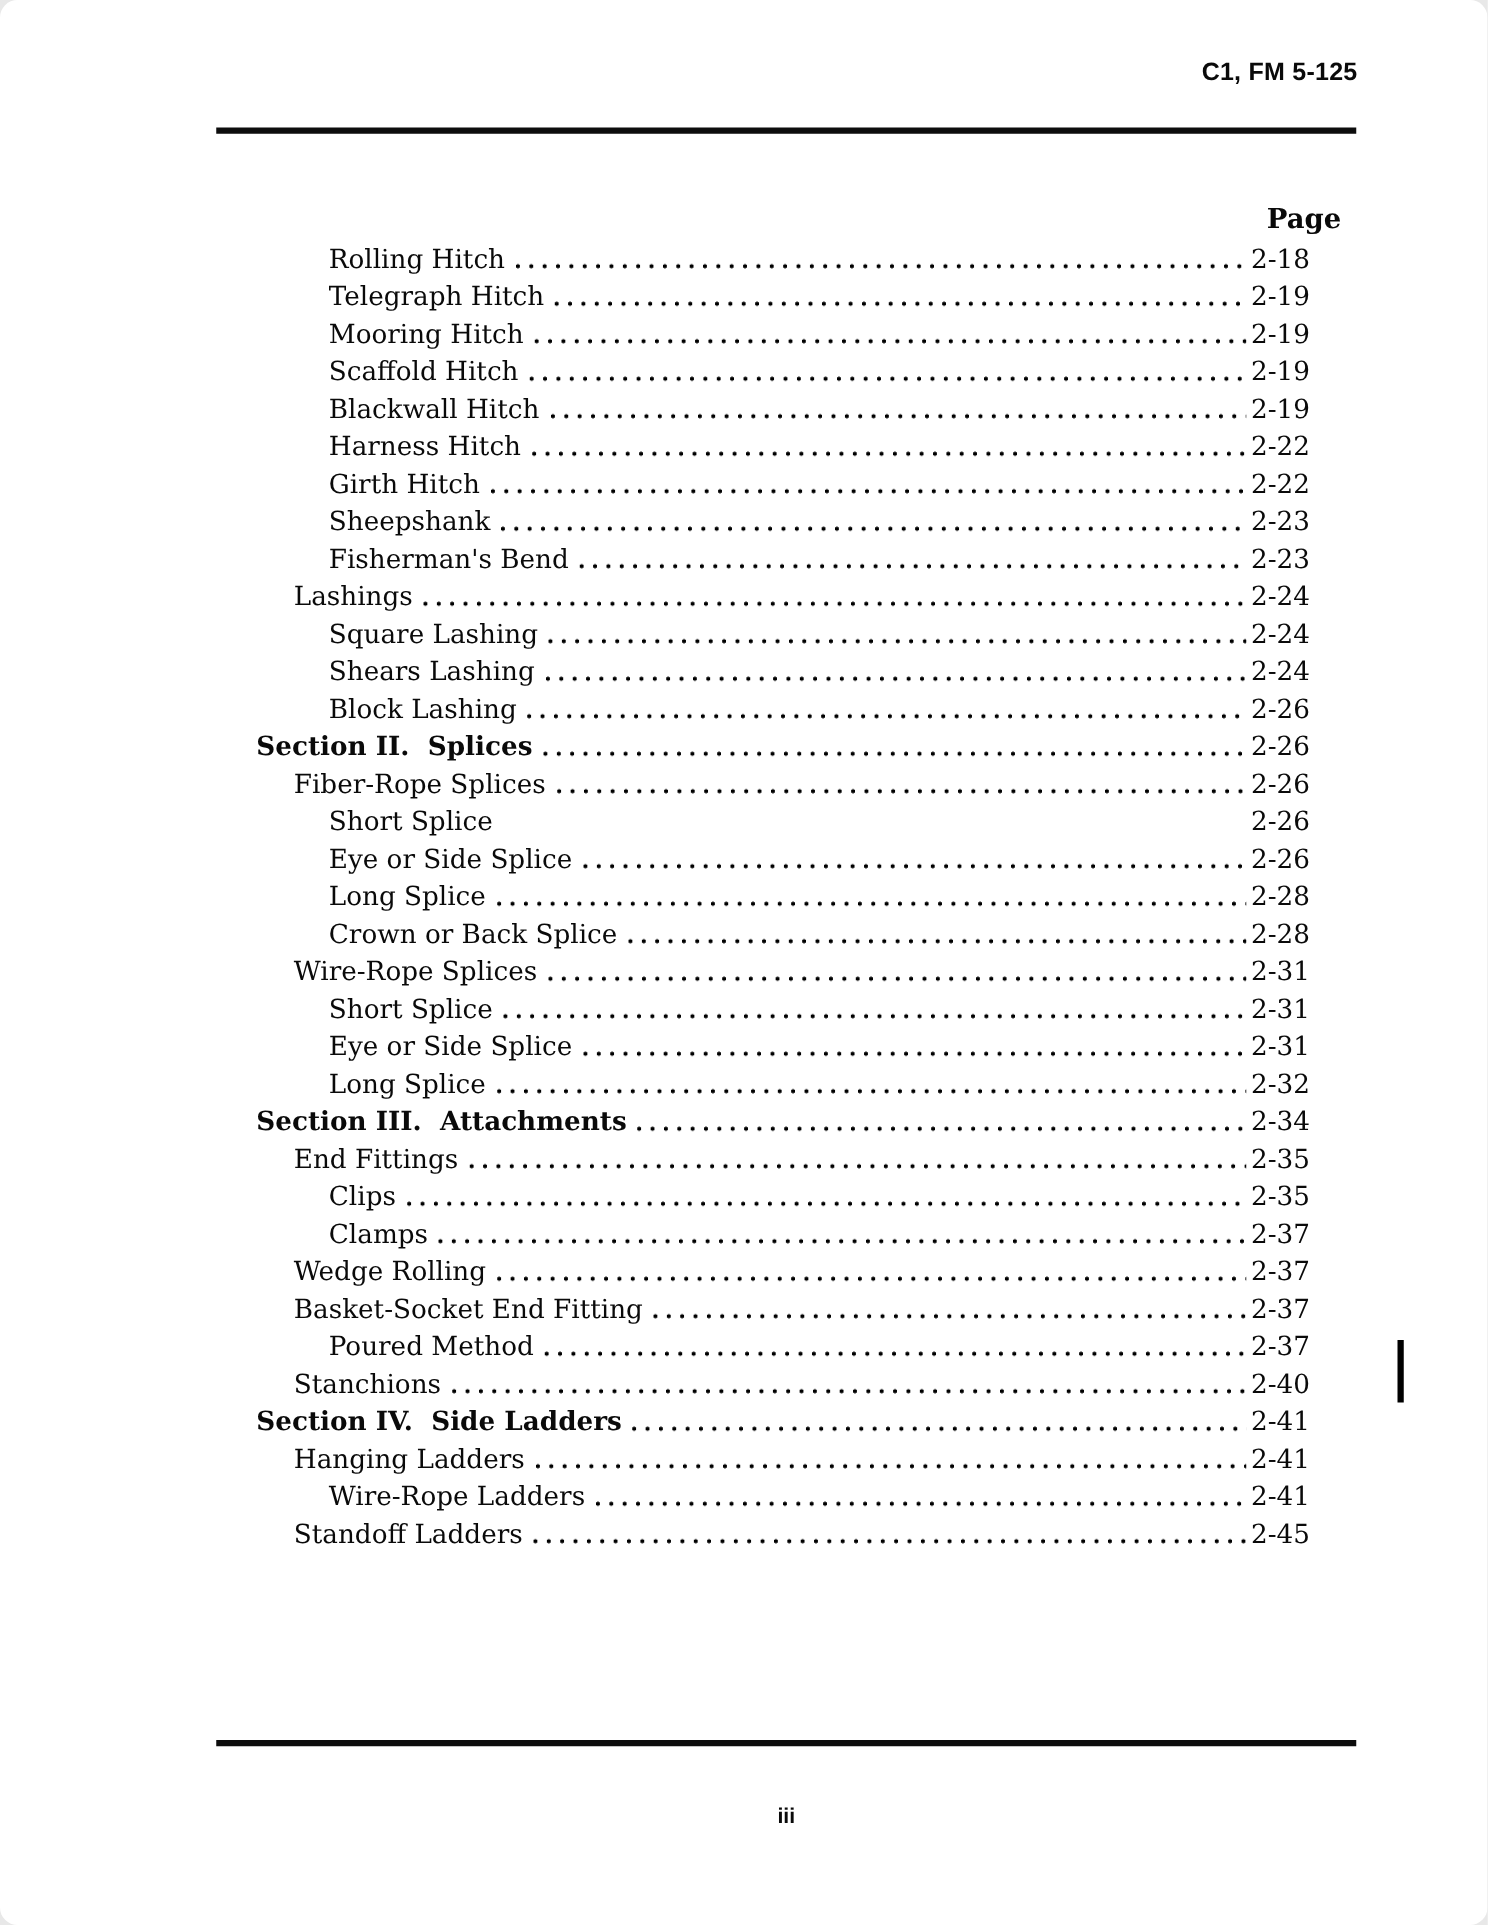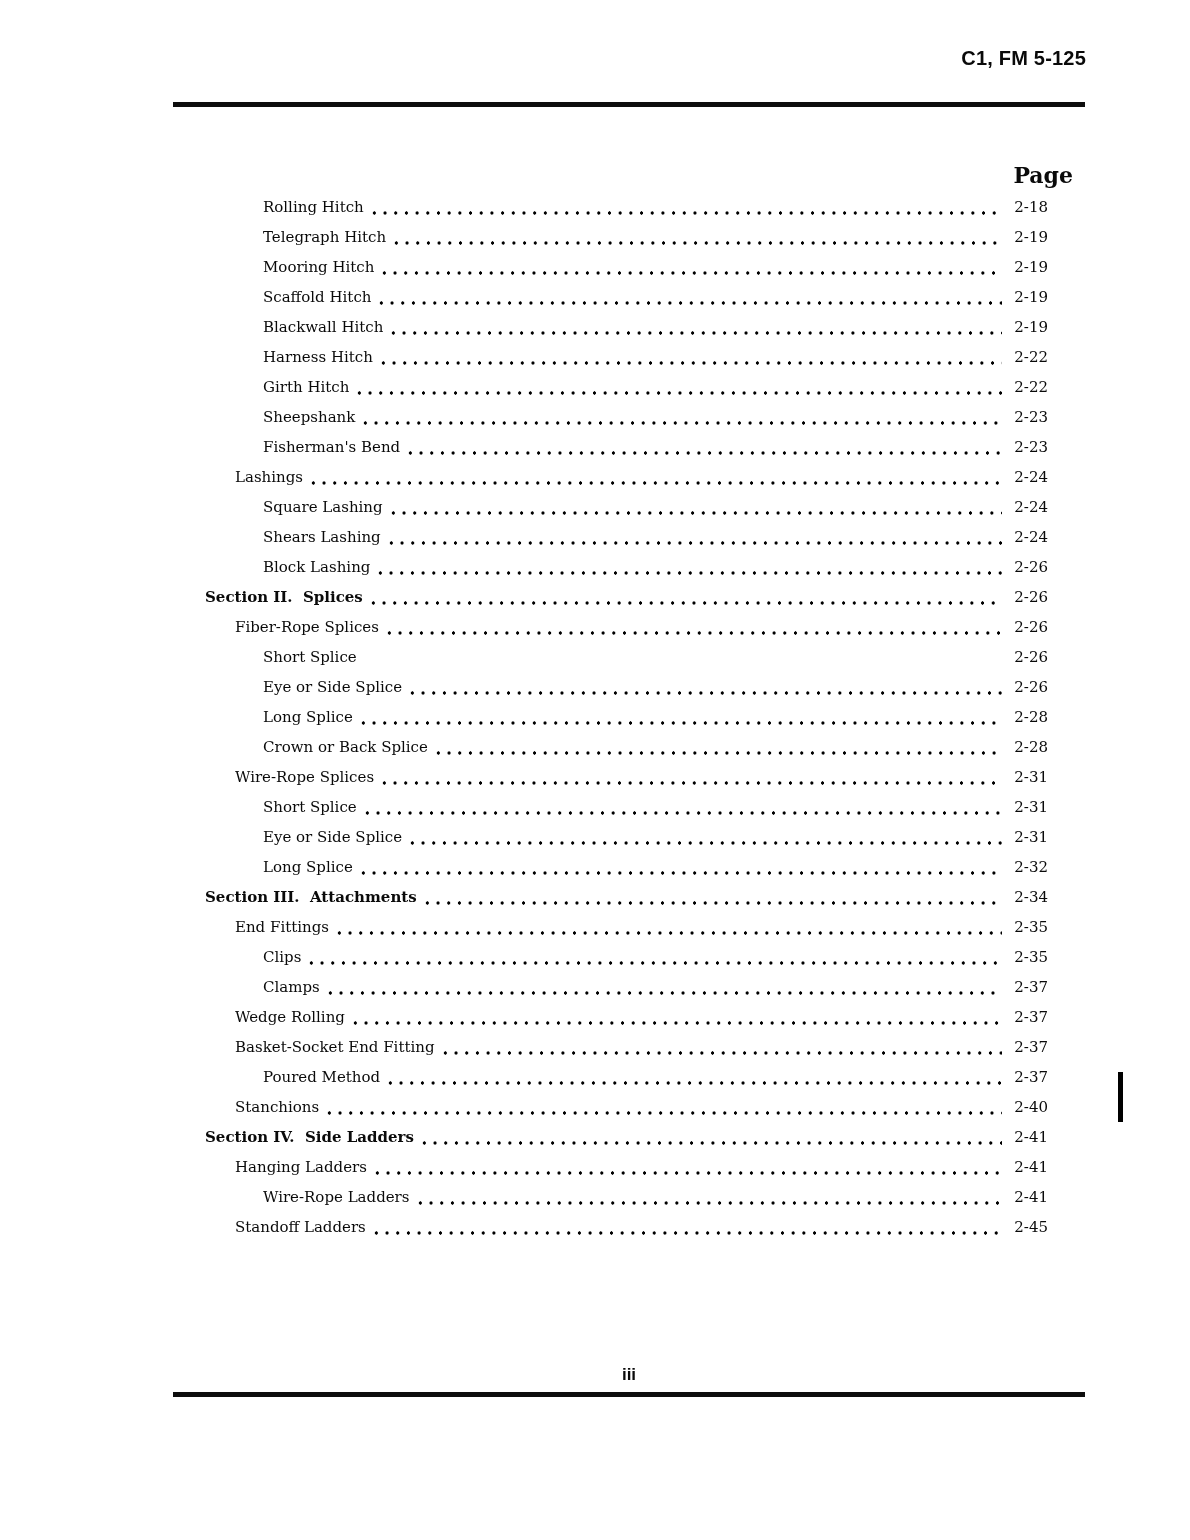--- a/index.html
+++ b/index.html
@@ -8,20 +8,21 @@
     background: #e8e8e8;
   }
   .page {
     position: relative;
     width: 1190px;
     height: 1540px;
     background: #ffffff;
     font-family: "DejaVu Serif", serif;
     color: #0a0a0a;
     overflow: hidden;
+    border-radius: 14px;
   }
   .doc-ref {
     position: absolute;
     top: 47px;
     right: 104px;
     font-family: "Liberation Sans", sans-serif;
     font-weight: bold;
     font-size: 20px;
     letter-spacing: 0.2px;
   }
@@ -46,21 +47,21 @@
     position: absolute;
     left: 205px;
     top: 192px;
     width: 843px;
   }
   .toc-row {
     display: flex;
     align-items: baseline;
     height: 30px;
     line-height: 30px;
-    font-size: 15px;
+    font-size: 21px;
     white-space: pre;
   }
   .toc-row.lvl1 { padding-left: 30px; }
   .toc-row.lvl2 { padding-left: 58px; }
   .toc-row.bold .title { font-weight: bold; }
   .title { flex: none; }
   .dots {
     flex: 1 1 auto;
     align-self: flex-end;
     height: 4px;
@@ -80,21 +81,21 @@
     position: absolute;
     left: 1118px;
     top: 1072px;
     width: 5px;
     height: 50px;
     background: #000;
   }
   .folio {
     position: absolute;
     left: 173px;
-    top: 1365px;
+    top: 1443px;
     width: 912px;
     text-align: center;
     font-family: "Liberation Sans", sans-serif;
     font-weight: bold;
     font-size: 17px;
   }
 </style>
 </head>
 <body>
 

